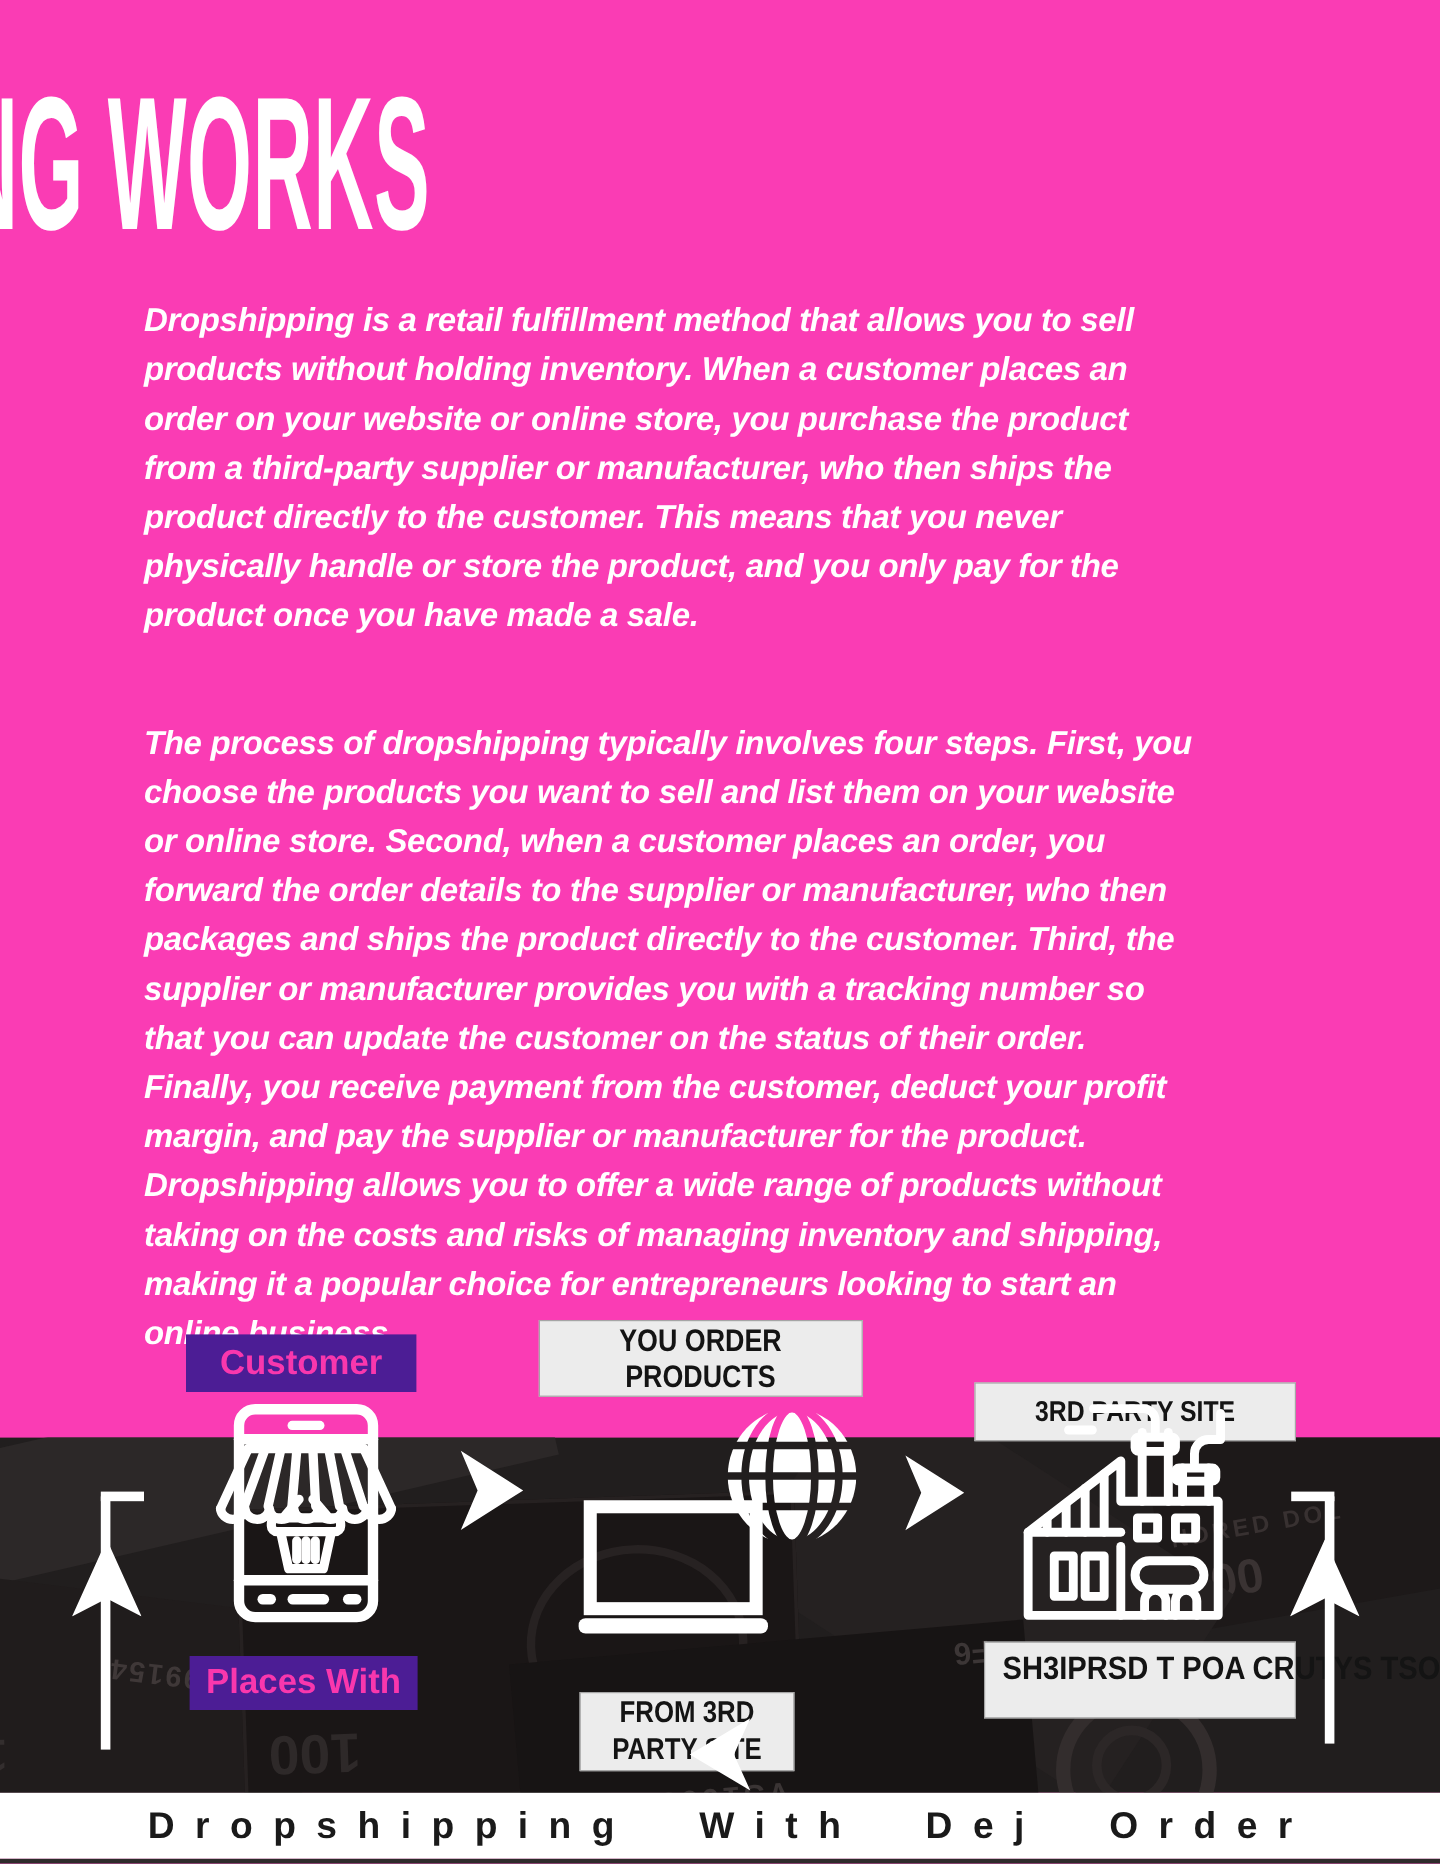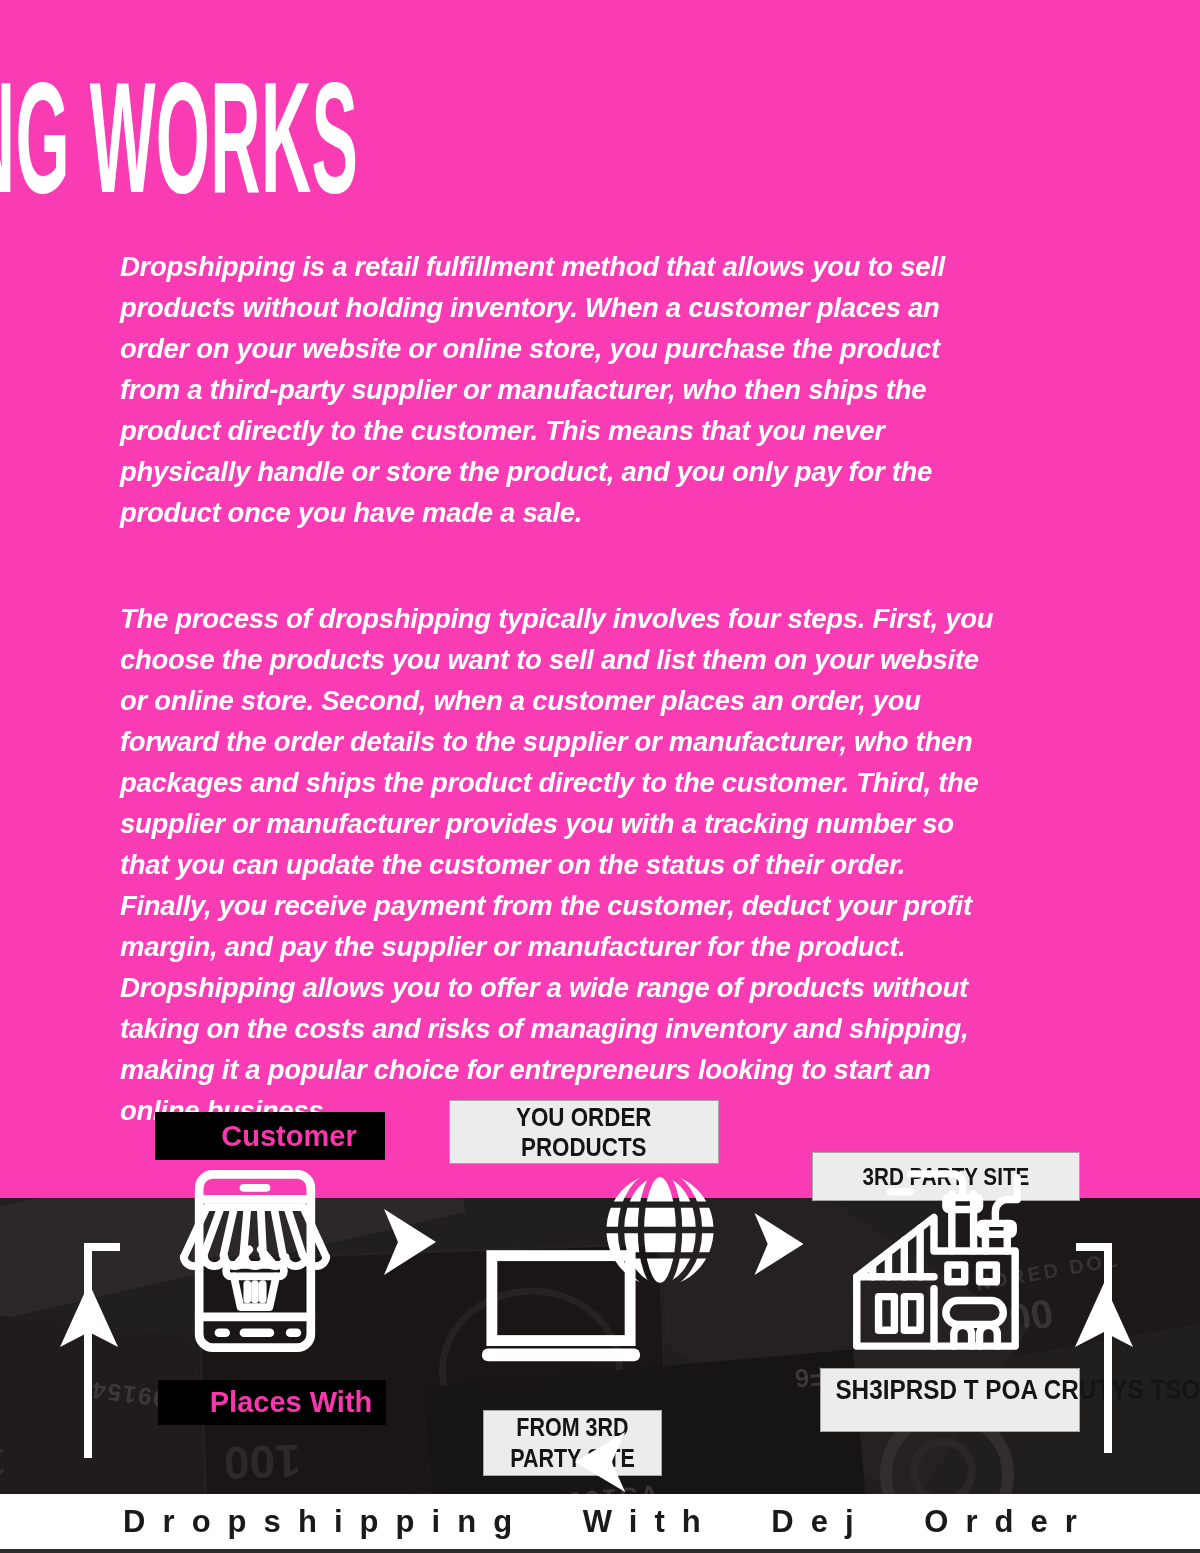--- a/index.html
+++ b/index.html
@@ -42,21 +42,21 @@
   .m-bill-bc{left:430px;top:170px;width:430px;height:150px;background:#171414;transform:rotate(-5deg);}
   .m-serial2{position:absolute;left:40px;bottom:8px;font-size:26px;font-weight:bold;
     color:#3a3434;transform:rotate(180deg);letter-spacing:3px;}
   .m-f6{position:absolute;right:30px;top:8px;font-size:26px;font-weight:bold;
     color:#3c3636;transform:rotate(180deg);}
   .m-seal{left:880px;top:210px;width:110px;height:110px;border:12px solid #332d2d;border-radius:50%;background:transparent;}
   .m-seal-inner{position:absolute;left:18px;top:18px;width:50px;height:50px;border:8px solid #2c2727;border-radius:50%;}
   
   .dg{position:absolute;z-index:2;}
   .label-box{display:flex;align-items:center;justify-content:center;text-align:center;}
-  .label-white{background:#000000;padding-left:38px;}
+  .label-white{background:#4c1d95;}
   .label-gray{background:#ececec;border:1px solid #a5a5a5;}
   .pink-text{color:#f937ad;font-weight:bold;font-size:29px;}
   .black-cond{color:#141414;font-weight:bold;white-space:pre-line;
     transform:scaleX(.86);transform-origin:center;}
   .customer-label{left:155px;top:1112px;width:192px;height:48px;}
   .you-order-label{left:449px;top:1100px;width:268px;height:62px;}
   .you-order-label .black-cond{font-size:26px;line-height:30px;}
   .third-party-label{left:812px;top:1152px;width:266px;height:47px;}
   .third-party-label .black-cond{font-size:24px;}
   .places-order-label{left:158px;top:1380px;width:190px;height:45px;}

